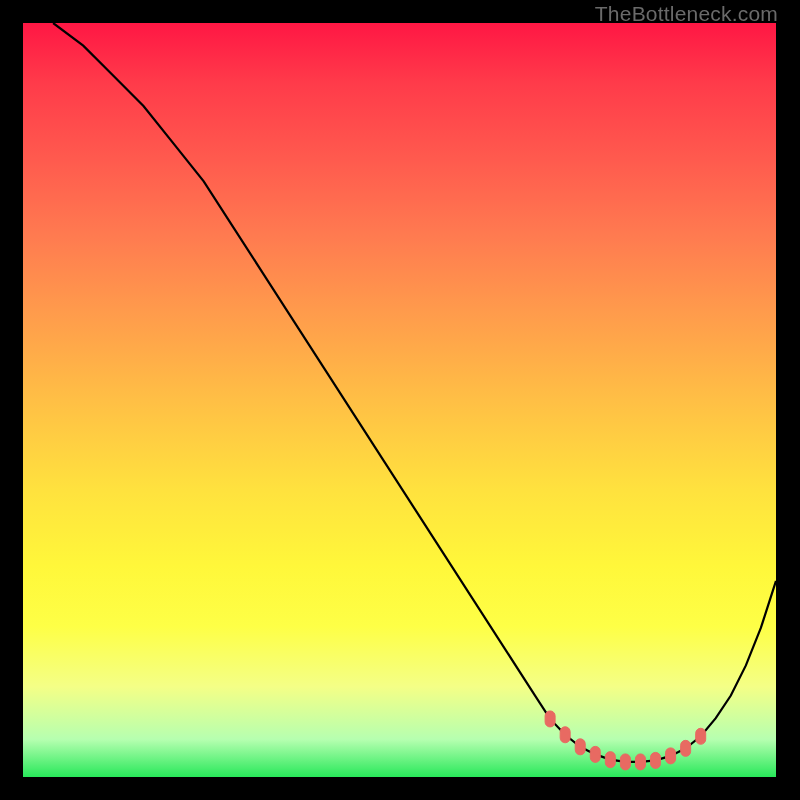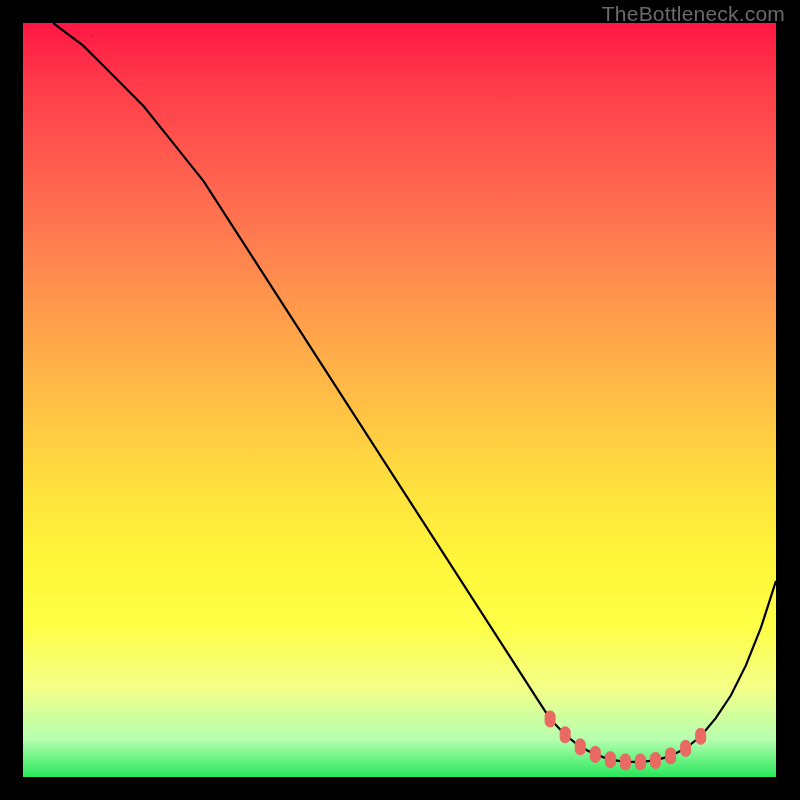--- a/index.html
+++ b/index.html
@@ -28,21 +28,21 @@
       #fff73a 72%,
       #feff46 80%,
       #f4ff86 88%,
       #b6ffb0 95%,
       #28e85a 100%
     );
   }
   .watermark {
     position: absolute;
     top: 2px;
-    right: 15px;
+    right: 22px;
     color: #6a6a6a;
     font-size: 21px;
     font-weight: 500;
     letter-spacing: 0.2px;
     z-index: 5;
   }
   svg.curve {
     position: absolute;
     left: 0;
     top: 0;

